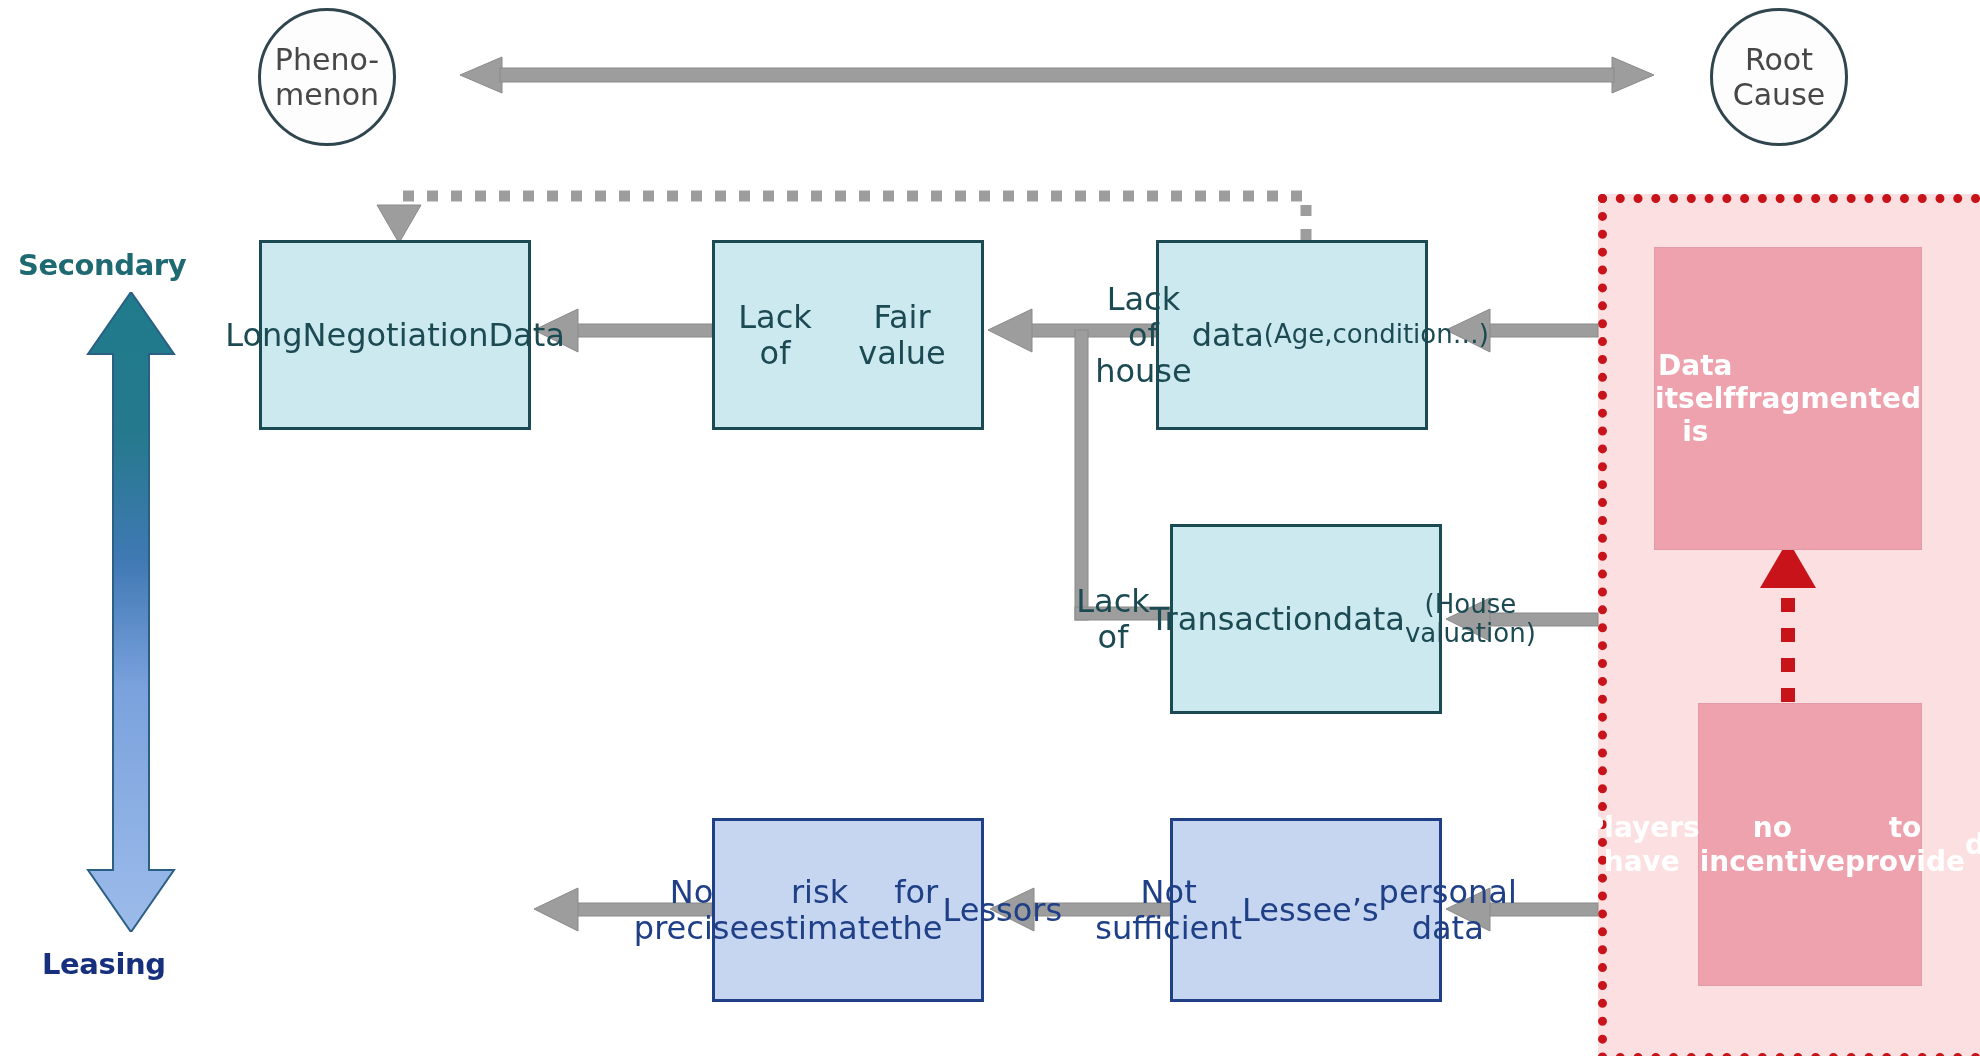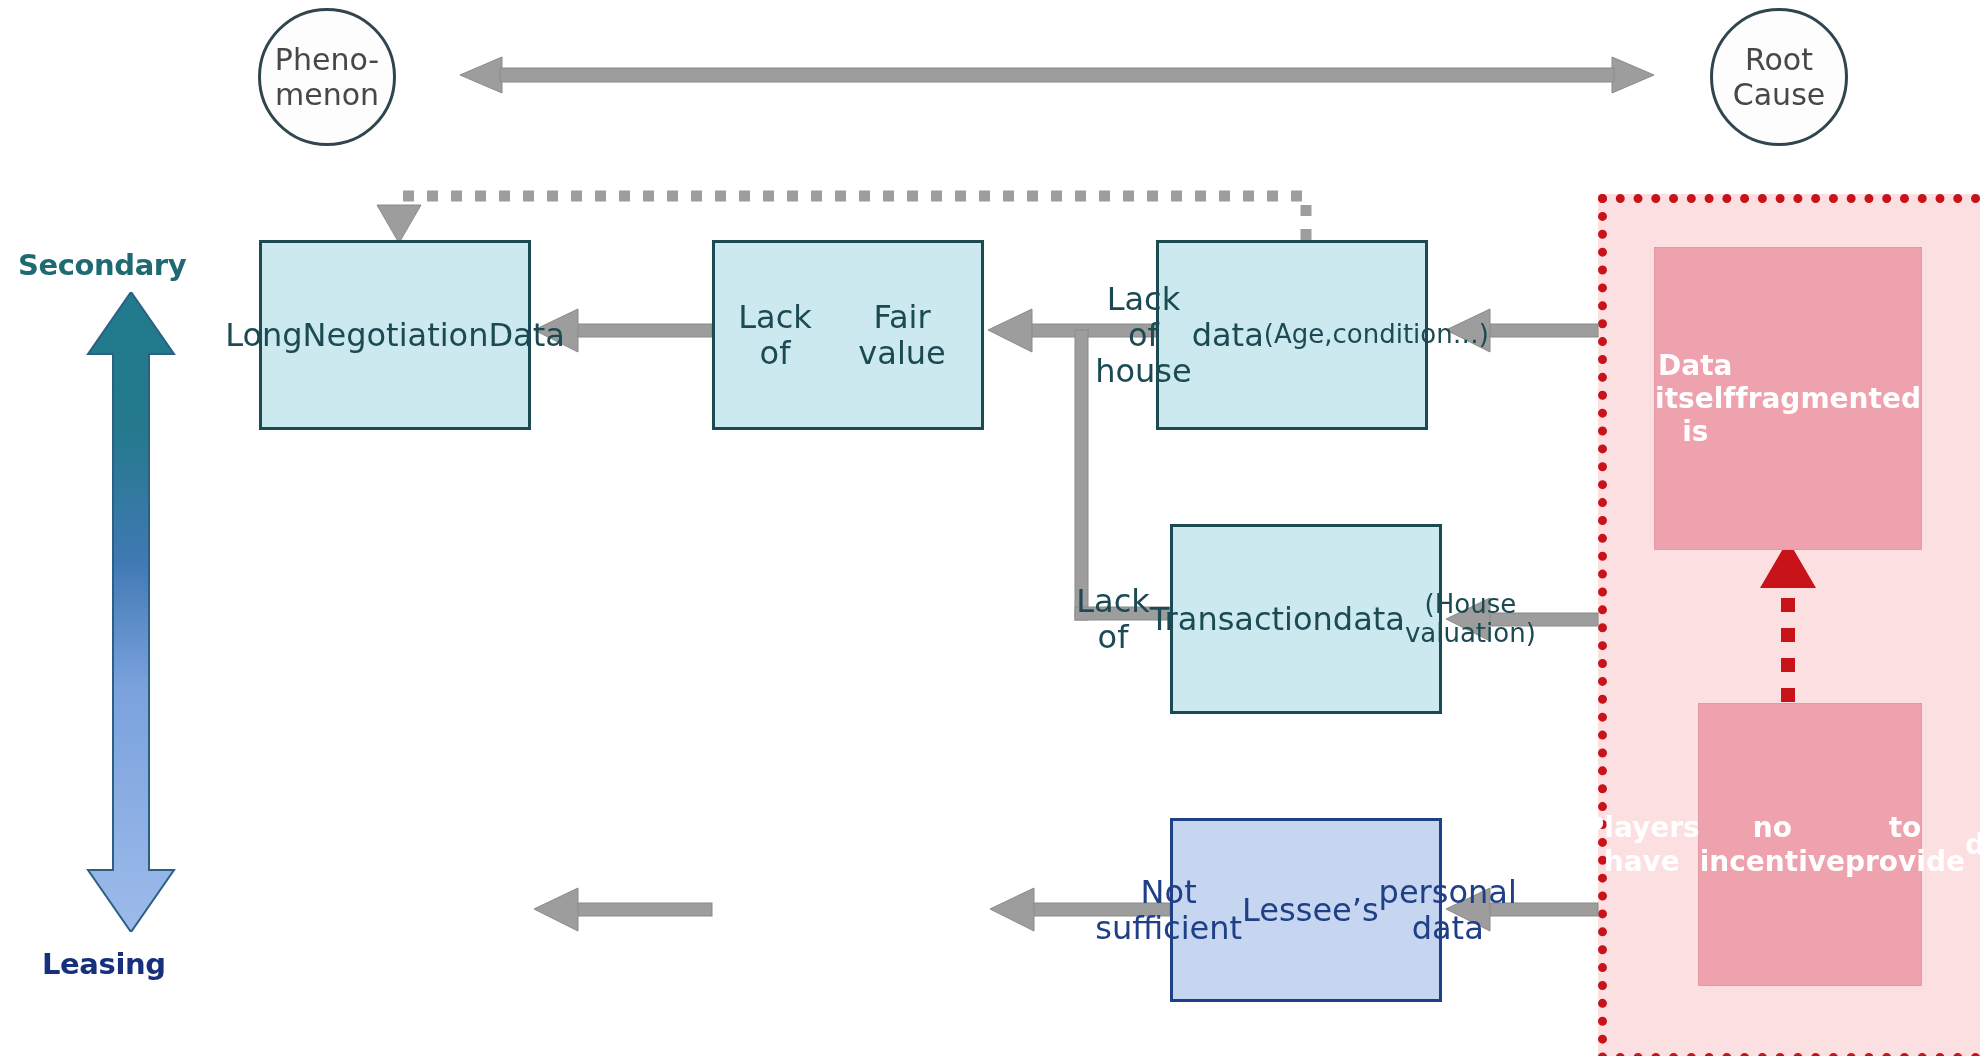--- a/index.html
+++ b/index.html
@@ -233,20 +233,26 @@
   </div>
 
   <div class="node cyan" id="box-lack-trans-data">
     <div class="line-main">Lack of</div>
     <div class="line-main">Transaction</div>
     <div class="line-main">data</div>
     <div class="line-sub">(House valuation)</div>
   </div>
 
 
+  <div class="node blue" id="box-no-precise-risk">
+    <div class="line-main">No precise</div>
+    <div class="line-main">risk estimate</div>
+    <div class="line-main">for the</div>
+    <div class="line-main">Lessors</div>
+  </div>
 
   <div class="node blue" id="box-not-sufficient">
     <div class="line-main">Not sufficient</div>
     <div class="line-main">Lessee’s</div>
     <div class="line-main">personal data</div>
   </div>
 
   <div class="node pink" id="box-data-fragmented">
     <div class="line-main">Data itself is</div>
     <div class="line-main">fragmented</div>

